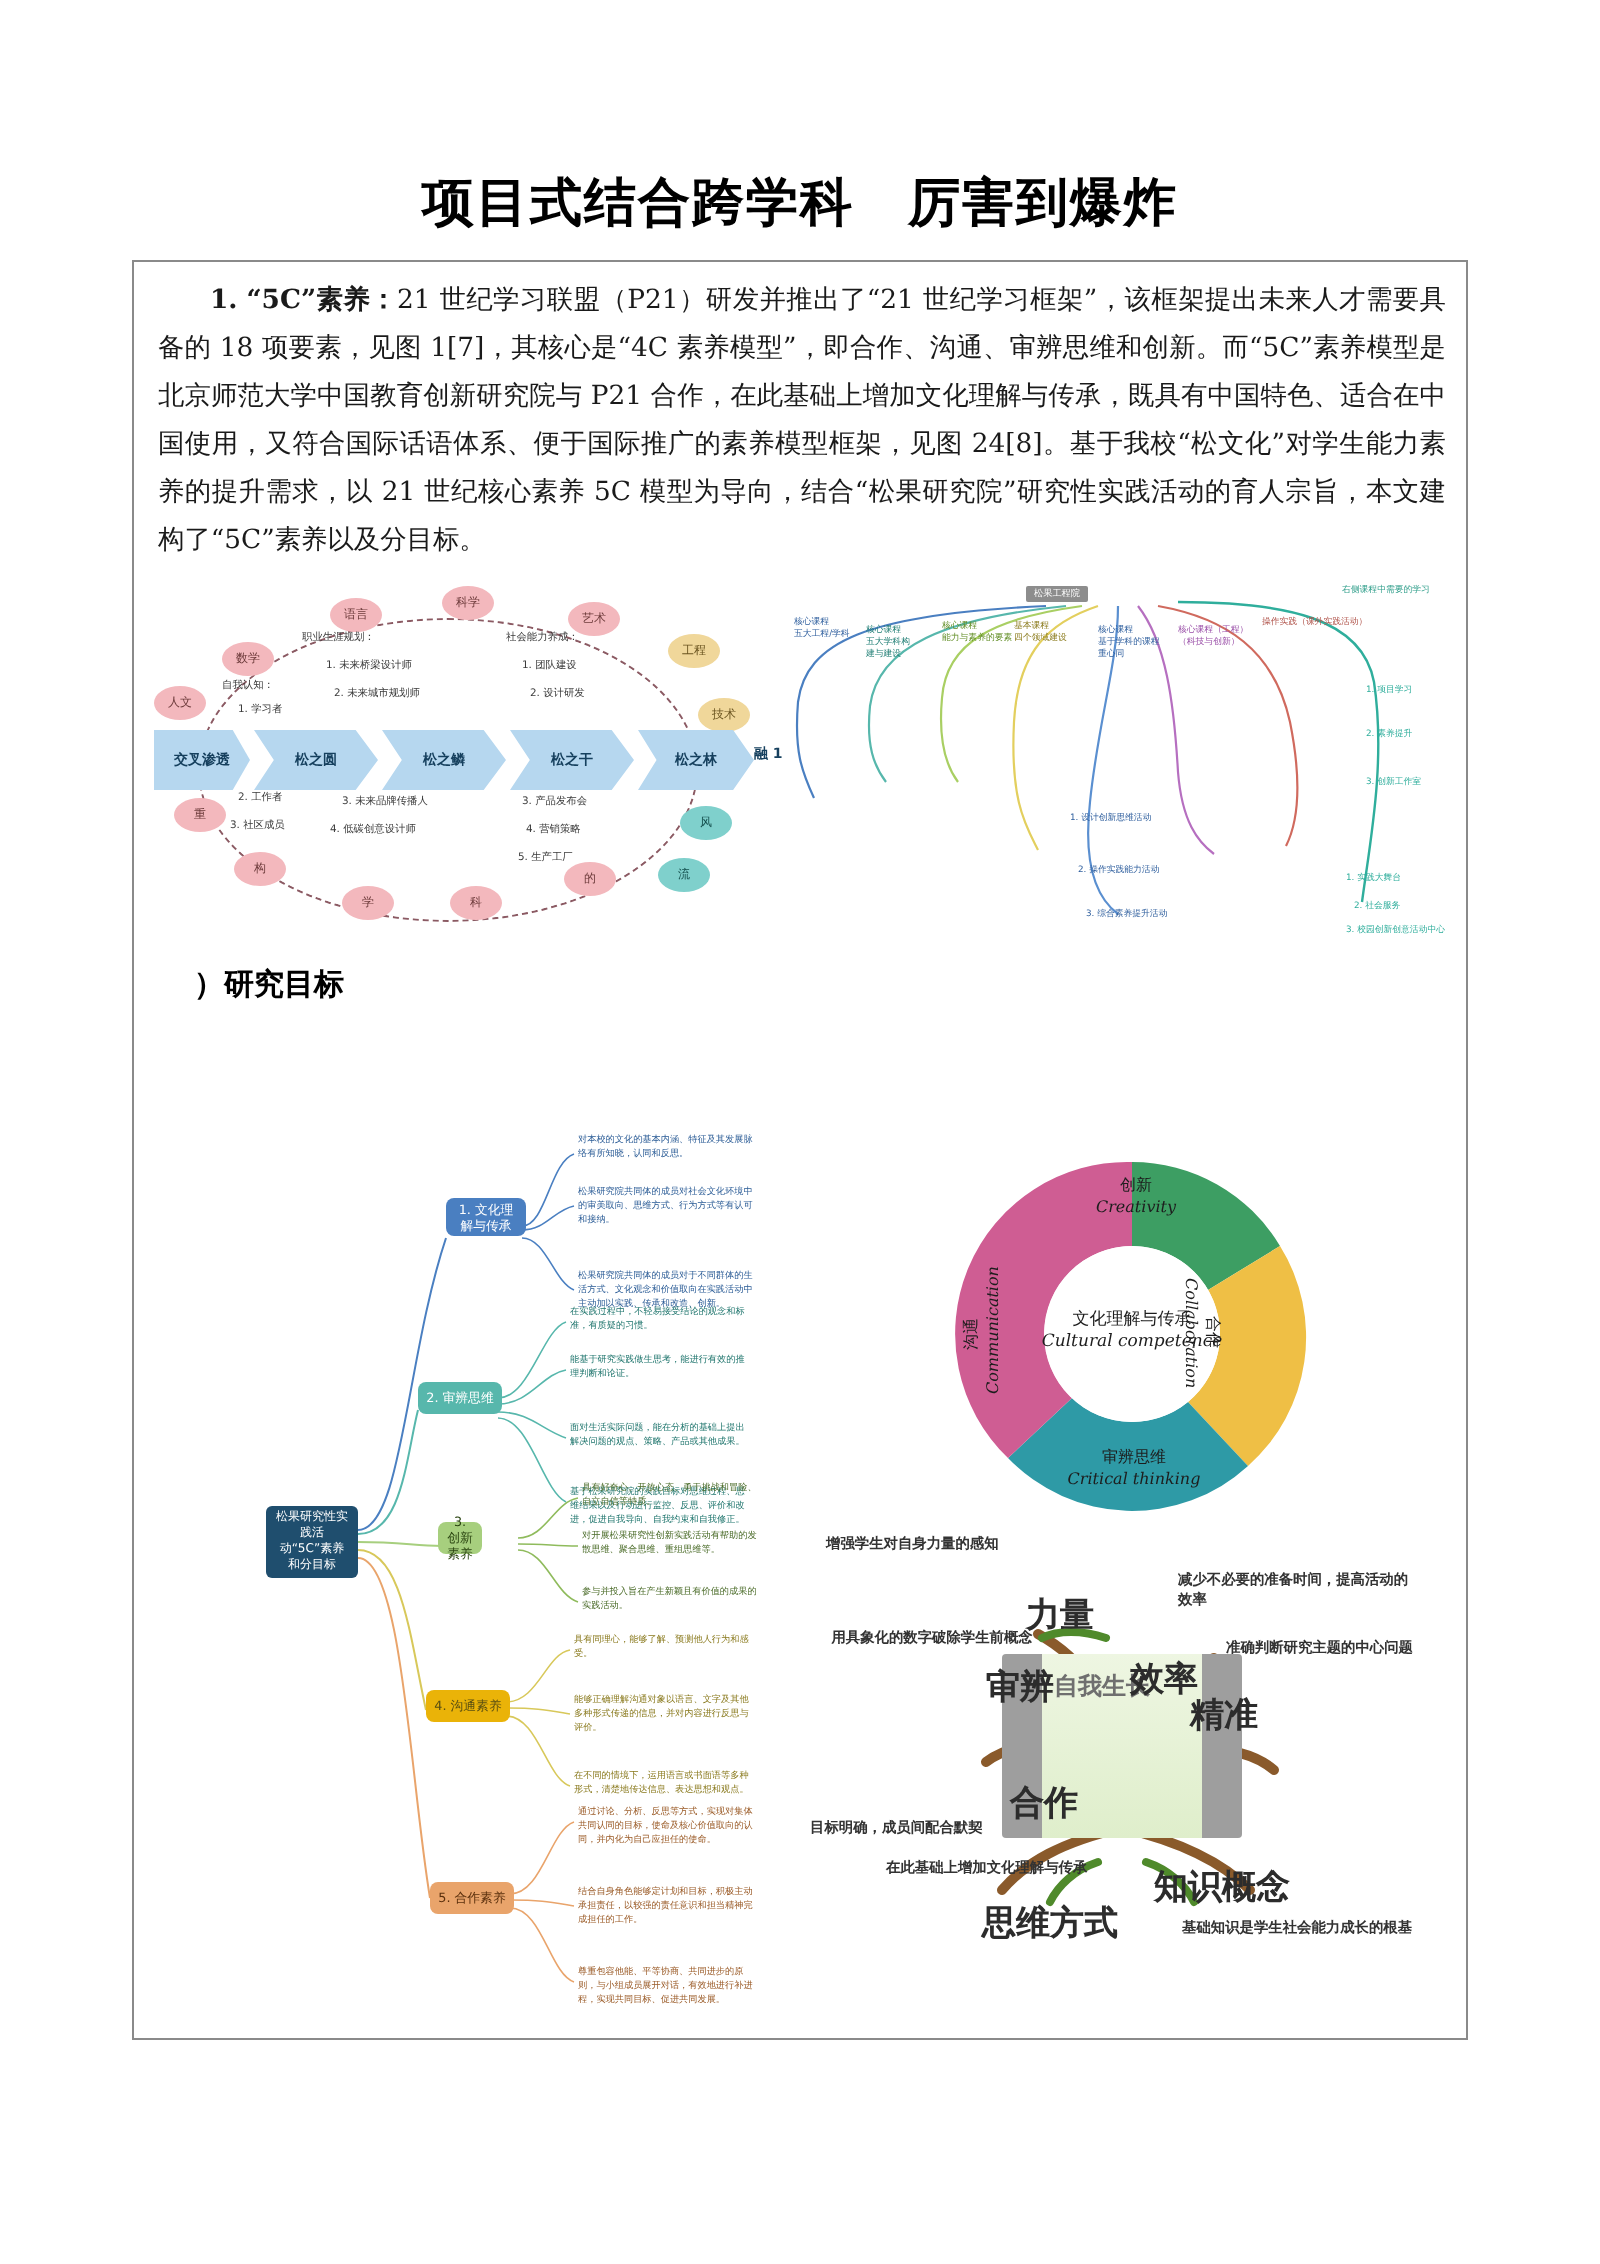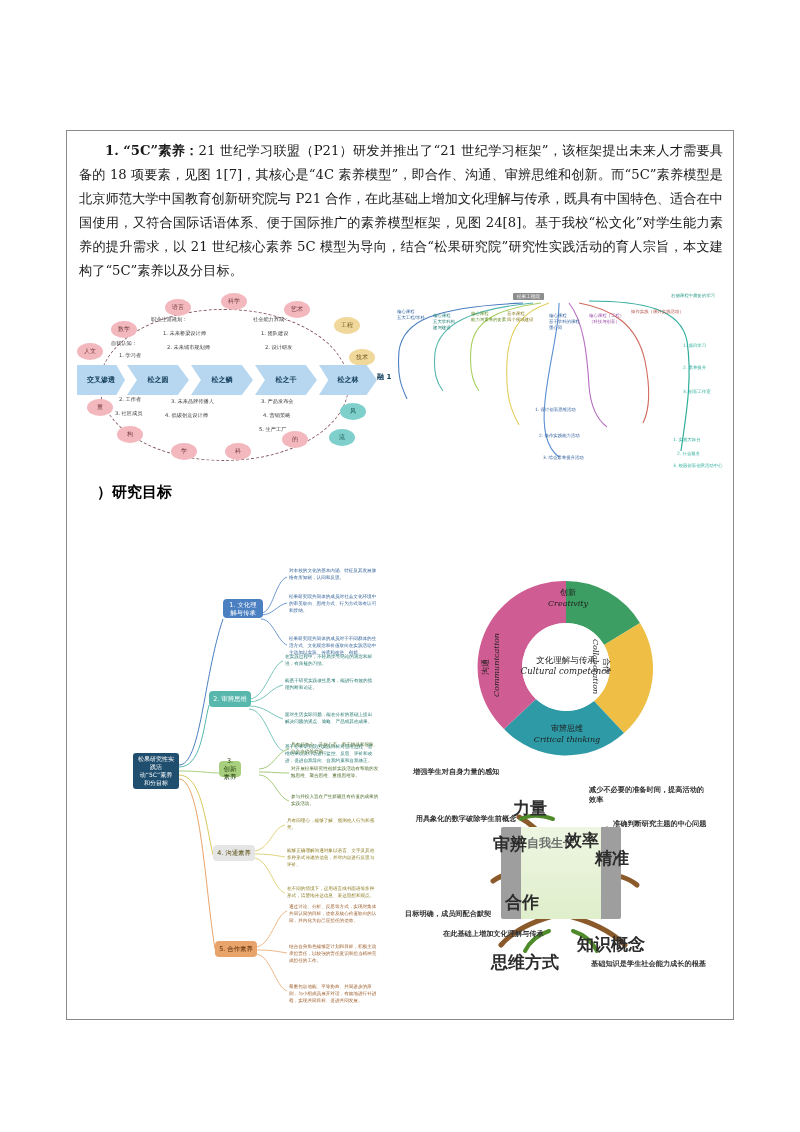--- a/index.html
+++ b/index.html
@@ -84,21 +84,21 @@
   .node{
     position:absolute;border-radius:4px;
     font-family:"DejaVu Sans",sans-serif;font-size:6.4px;color:#fff;
     display:flex;align-items:center;justify-content:center;text-align:center;
     padding:2px 4px;box-sizing:border-box;line-height:8px;
   }
   .node.root{background:#1f4e6e;width:46px;height:36px;font-size:6px;border-radius:3px;}
   .node.n1{background:#4a7fc1;}
   .node.n2{background:#57b7ac;}
   .node.n3{background:#a7cf7e;color:#2a4410;}
-  .node.n4{background:#e5e5e5;color:#5a4f12;}
+  .node.n4{background:#eab308;color:#5a4f12;}
   .node.n5{background:#e9a46b;color:#5a2f0c;}
 
   .leaf{
     position:absolute;font-family:"DejaVu Sans",sans-serif;font-size:4.6px;
     line-height:7px;white-space:pre-line;width:90px;
   }
   .leaf.c1{color:#2b5c96;}
   .leaf.c2{color:#1f756d;}
   .leaf.c3{color:#4a6b28;}
   .leaf.c4{color:#8a7a1e;}
@@ -129,20 +129,21 @@
   .selfgrow{
     position:absolute;font-family:"DejaVu Sans",sans-serif;font-size:12px;color:#6f6f6f;
     font-weight:bold;
   }
 </style>
 </head>
 <body>
 
 <div class="page">
 
+  <div class="doc-title">项目式结合跨学科　厉害到爆炸</div>
 
   <div class="frame">
 
     <div class="para p1">
       <b>1.</b>
       <b>“5C”素养：</b><span>21 世纪学习联盟（P21）研发并推出了“21 世纪学习框架”，该框架提出未来人才需要具备的 18 项要素，见图 1[7]，其核心是“4C 素养模型”，即合作、沟通、审辨思维和创新。而“5C”素养模型是北京师范大学中国教育创新研究院与 P21 合作，在此基础上增加文化理解与传承，既具有中国特色、适合在中国使用，又符合国际话语体系、便于国际推广的素养模型框架，见图 24[8]。基于我校“松文化”对学生能力素养的提升需求，以 21 世纪核心素养 5C 模型为导向，结合“松果研究院”研究性实践活动的育人宗旨，本文建构了“5C”素养以及分目标。</span>
     </div>
 
     <div class="fig1">
 

